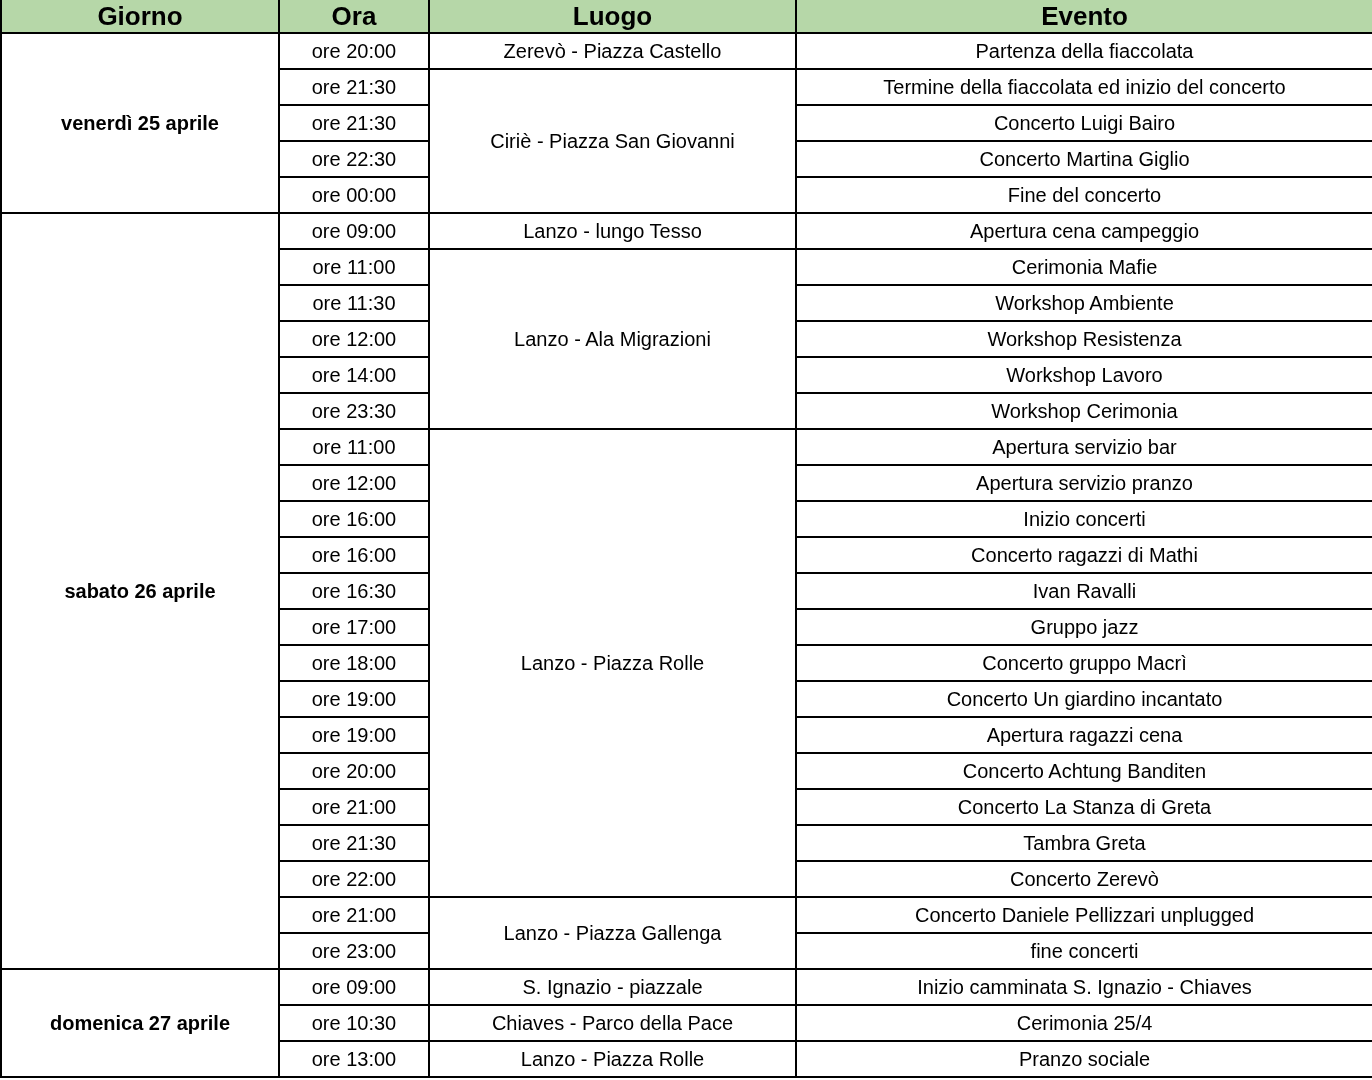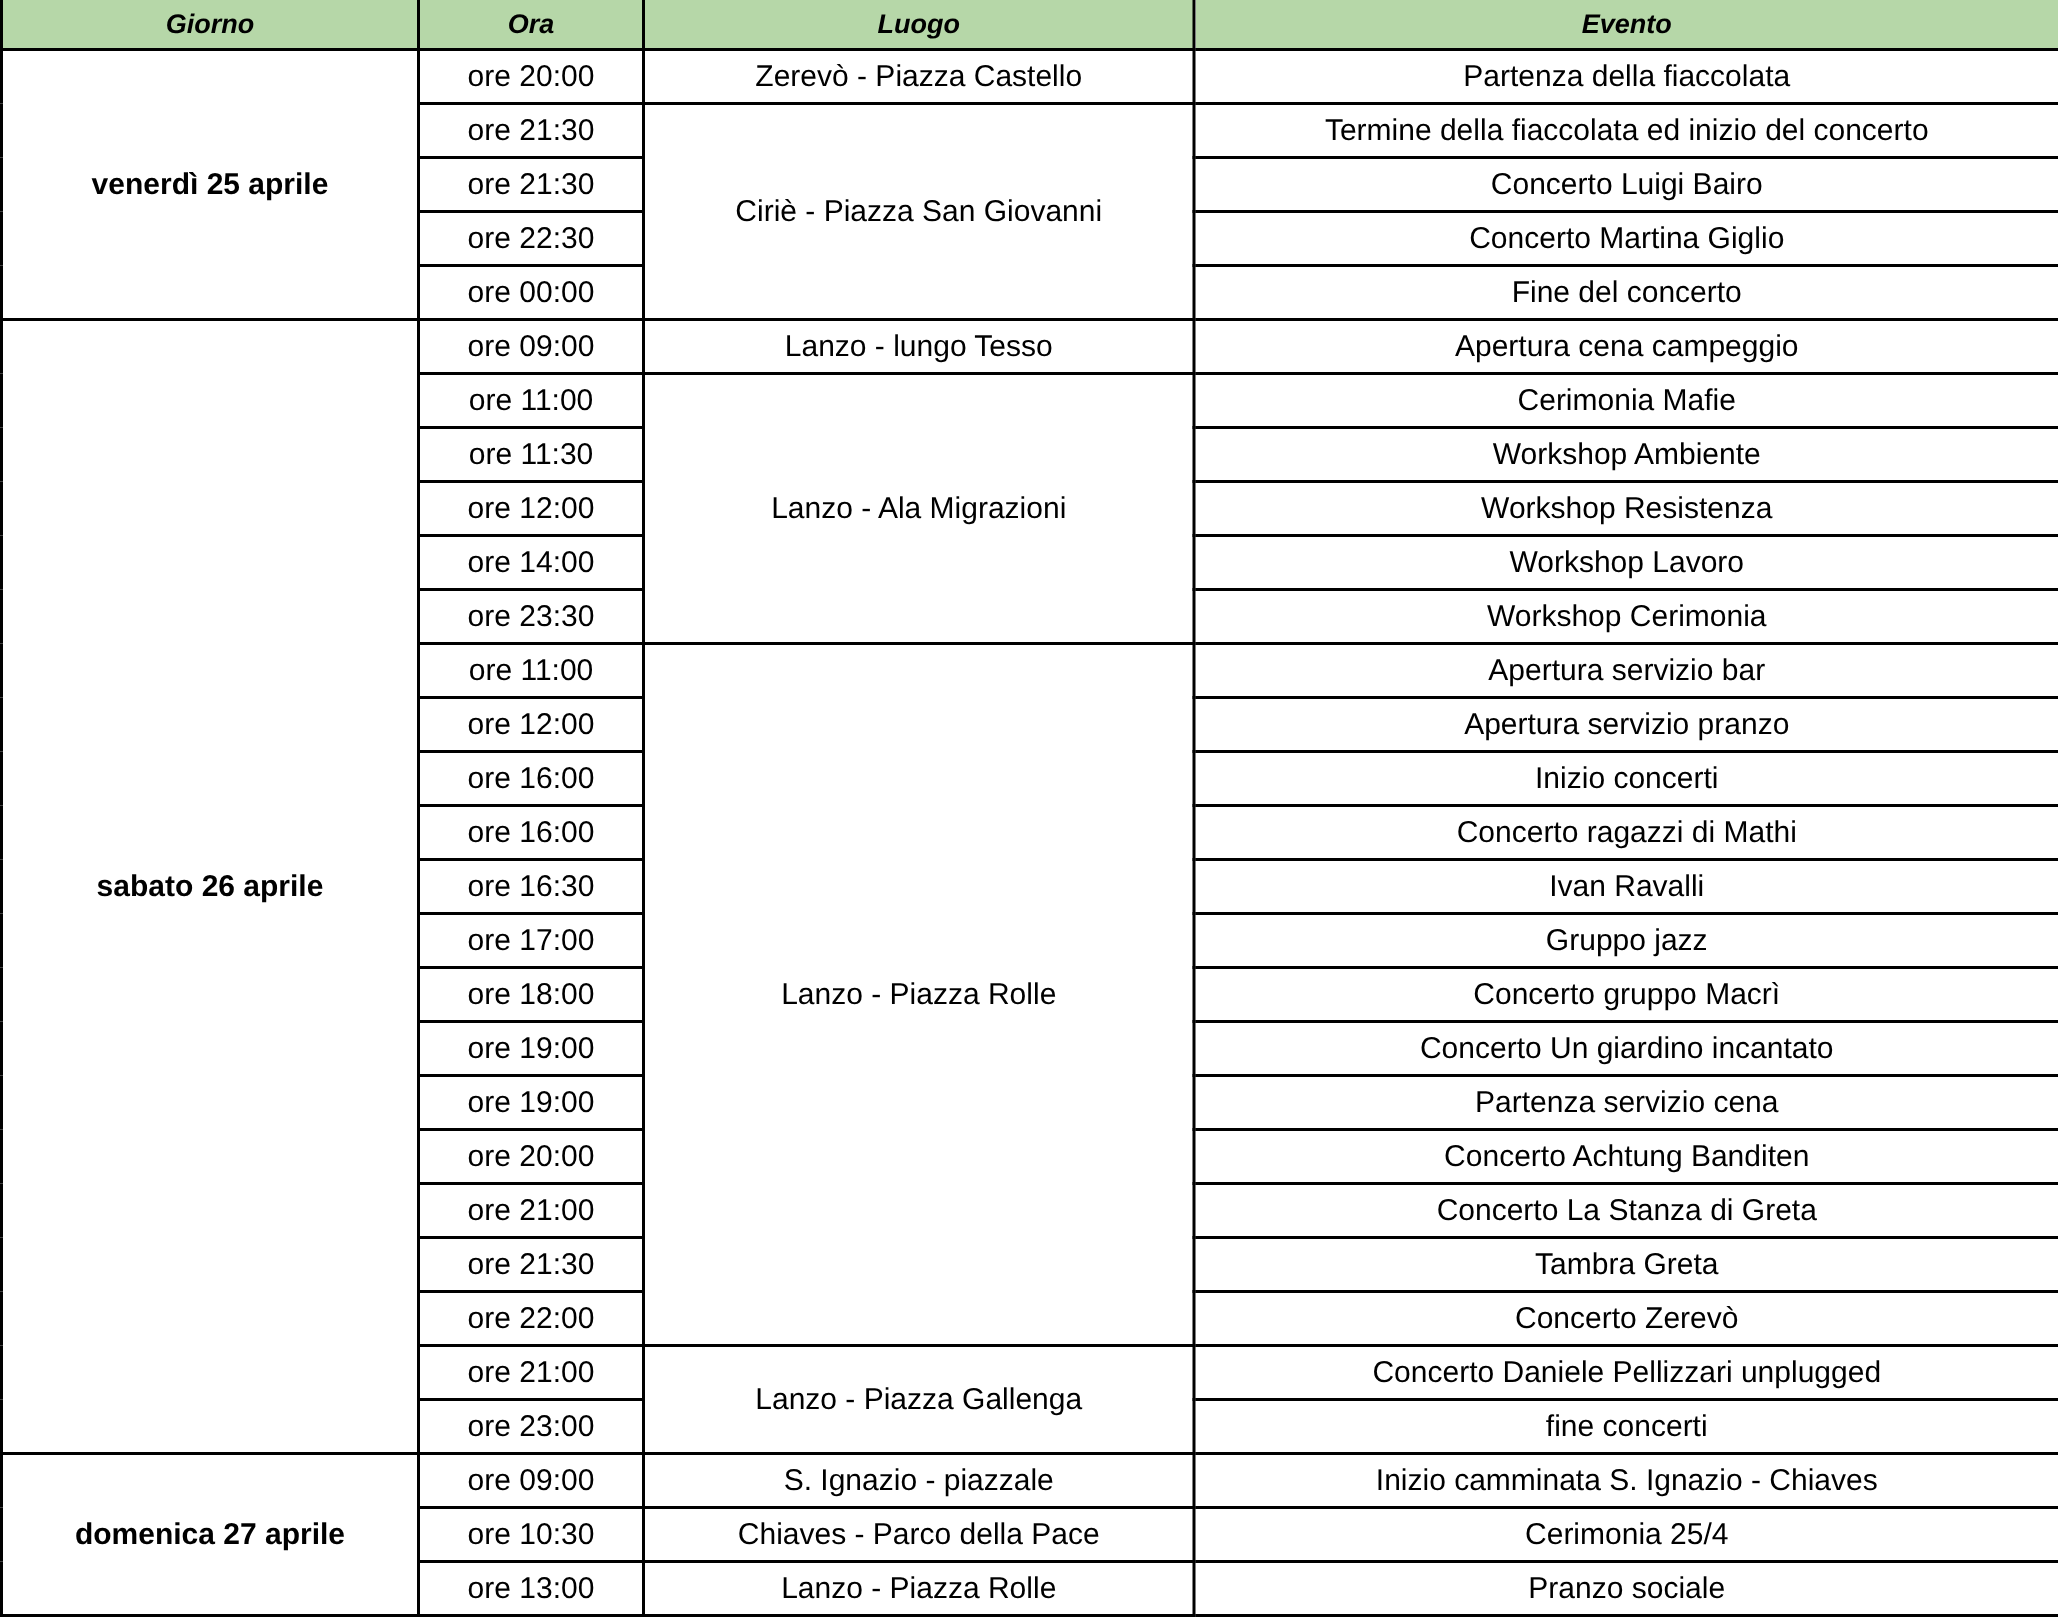--- a/index.html
+++ b/index.html
@@ -22,23 +22,22 @@
     vertical-align: middle;
     padding: 0 4px;
     overflow: hidden;
     white-space: nowrap;
   }
   .schedule thead tr { height: 33px; }
   .schedule tbody tr { height: 36px; }
   .schedule th {
     background: var(--header-bg, #b6d7a8);
     font-weight: bold;
-    font-size: 18px;
+    font-size: 26px;
     border-top: none;
-    font-style: italic;
   }
   .schedule td { font-size: 20px; font-weight: normal; }
   .schedule td.day { font-weight: bold; }
 </style>
 </head>
 <body>
 
 <table class="schedule">
   <colgroup>
     <col style="width:278px">
@@ -133,21 +132,21 @@
     <tr>
       <td>ore 18:00</td>
       <td>Concerto gruppo Macrì</td>
     </tr>
     <tr>
       <td>ore 19:00</td>
       <td>Concerto Un giardino incantato</td>
     </tr>
     <tr>
       <td>ore 19:00</td>
-      <td>Partenza servizio cena</td>
+      <td>Apertura ragazzi cena</td>
     </tr>
     <tr>
       <td>ore 20:00</td>
       <td>Concerto Achtung Banditen</td>
     </tr>
     <tr>
       <td>ore 21:00</td>
       <td>Concerto La Stanza di Greta</td>
     </tr>
     <tr>

